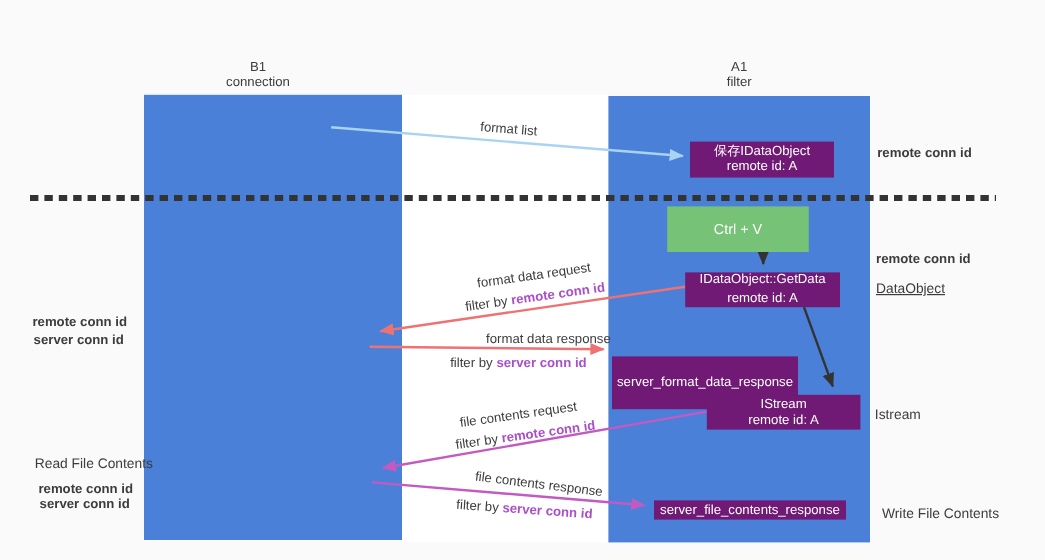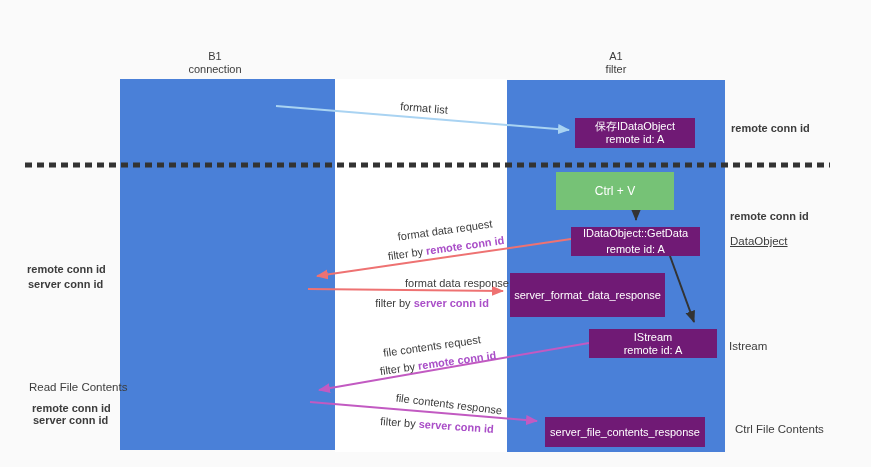--- a/index.html
+++ b/index.html
@@ -22,24 +22,24 @@
   .node{position:absolute;display:flex;flex-direction:column;align-items:center;
     justify-content:center;color:#ffffff;text-align:center;white-space:nowrap;}
   .node.green{background:#76c276;font-size:12px;}
   .node.orange{background:#701a75;font-size:11px;line-height:13px;}
 
   .n-ctrl-c{left:157px;top:95px;width:118px;height:27px;}
   .n-save-obj{left:575px;top:118px;width:120px;height:30px;}
   .n-ctrl-v{left:556px;top:172px;width:118px;height:38px;}
   .n-getdata{left:571px;top:227px;width:129px;height:29px;justify-content:space-between;}
   .n-fmt-req{left:152px;top:268px;width:155px;height:26px;}
-  .n-fmt-resp{left:510px;top:273px;width:155px;height:44px;text-align:center;}
+  .n-fmt-resp{left:510px;top:297px;width:155px;height:44px;text-align:center;}
   .n-istream{left:589px;top:329px;width:128px;height:29px;}
   .n-file-req{left:150px;top:383px;width:160px;height:26px;}
-  .n-file-resp{left:545px;top:417px;width:160px;height:30px;}
+  .n-file-resp{left:545px;top:417px;width:160px;height:16px;}
 
   .edge-label{position:absolute;font-size:11px;color:#3c3c3c;white-space:nowrap;
     transform:translate(-50%,-50%);}
   .el-format-list{left:424px;top:108px;transform:translate(-50%,-50%) rotate(4.5deg);}
   .el-fdr{left:445px;top:230px;transform:translate(-50%,-50%) rotate(-8deg);}
   .el-fdr-filter{left:446px;top:248px;transform:translate(-50%,-50%) rotate(-8deg);}
   .el-fdresp{left:437px;top:283px;margin-left:20px;}
   .el-fdresp-filter{left:432px;top:303px;}
   .el-fcr{left:432px;top:346px;transform:translate(-50%,-50%) rotate(-8deg);}
   .el-fcr-filter{left:438px;top:363px;transform:translate(-50%,-50%) rotate(-8deg);}
@@ -141,21 +141,21 @@
   <div class="edge-label el-fcr">file contents request</div>
   <div class="edge-label el-fcr-filter"><span>filter by </span><span class="kw-purple">remote conn id</span></div>
 
   <div class="edge-label el-fcresp">file contents response</div>
   <div class="edge-label el-fcresp-filter"><span>filter by </span><span class="kw-purple">server conn id</span></div>
 
   <div class="side-label conn-id kw-purple sl-r-remote-1">remote conn id</div>
   <div class="side-label conn-id kw-purple sl-r-remote-2">remote conn id</div>
   <div class="side-label sl-dataobject">DataObject</div>
   <div class="side-label sl-istream">Istream</div>
-  <div class="side-label sl-write">Ctrl File Contents</div>
+  <div class="side-label sl-write">Write File Contents</div>
 
   <div class="side-label conn-id kw-purple sl-l-remote-1">remote conn id</div>
   <div class="side-label conn-id kw-green sl-l-server-1">server conn id</div>
   <div class="side-label sl-read">Read File Contents</div>
   <div class="side-label conn-id kw-purple sl-l-remote-2">remote conn id</div>
   <div class="side-label conn-id kw-green sl-l-server-2">server conn id</div>
 
 </div>
 
 </body></html>

